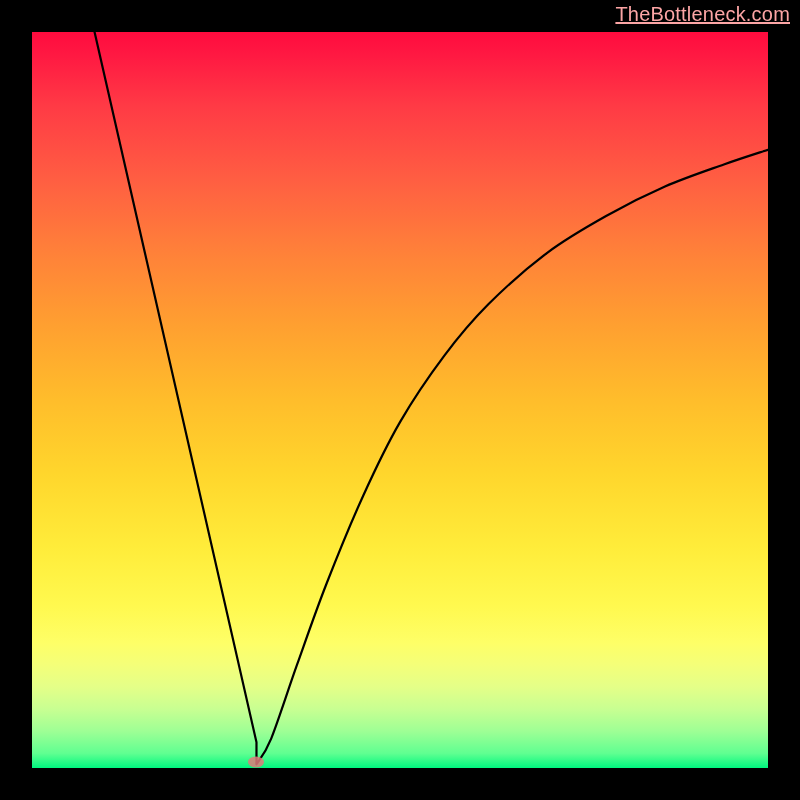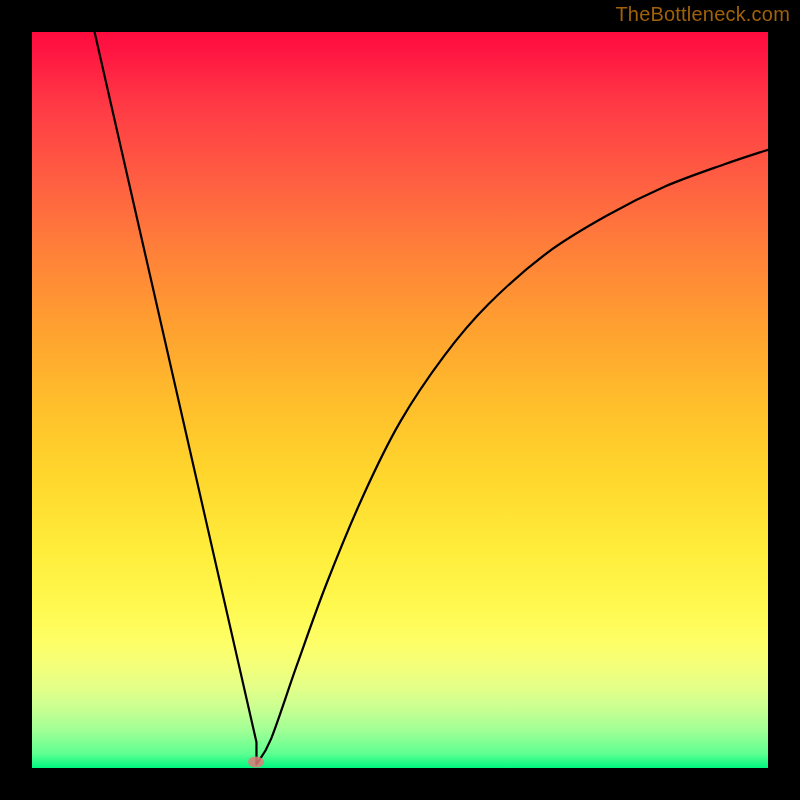--- a/index.html
+++ b/index.html
@@ -65,24 +65,25 @@
     height: 11px;
     border-radius: 50%;
     background: #e07a7a;
     opacity: 0.85;
     transform: translate(-50%, -50%);
   }
   .attribution {
     position: absolute;
     top: 3px;
     right: 10px;
-    color: #a16207;
+    color: #fca5a5;
     font-size: 20px;
     letter-spacing: 0.2px;
     user-select: none;
+    text-decoration: underline;
   }
 </style>
 </head>
 <body>
 
 <div class="canvas">
 
   <div class="plot-area">
     <div class="gradient"></div>
 

